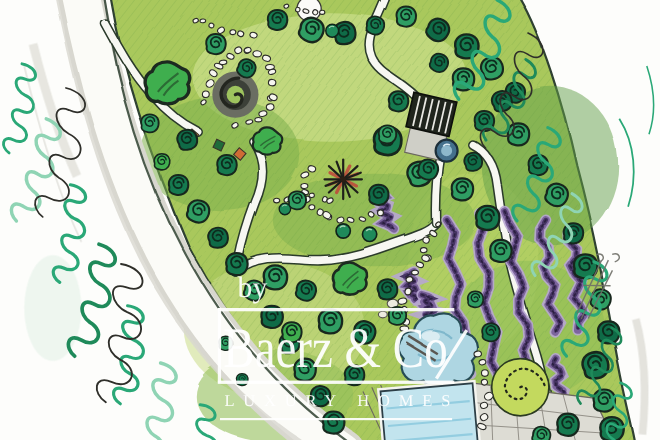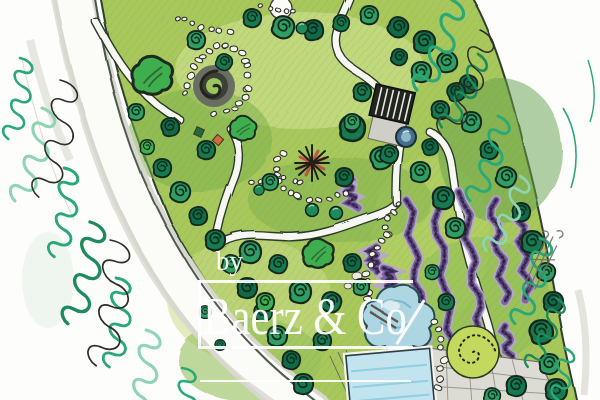--- a/index.html
+++ b/index.html
@@ -416,15 +416,16 @@
   </g>
 </svg>
 
 <div class="watermark">
   <div class="wm-by">by</div>
   <div class="wm-rule" style="left:198px;top:280px;width:215px;height:2.5px;"></div>
   <div class="wm-rule" style="left:198px;top:280px;width:2.5px;height:68px;"></div>
   <div class="wm-rule" style="left:409px;top:296px;width:2.5px;height:52px;transform:rotate(32deg);"></div>
   <div class="wm-brand">Baerz &amp; Co</div>
   <div class="wm-rule" style="left:198px;top:346px;width:215px;height:2.5px;"></div>
+  <div class="wm-tagline">LUXURY HOMES</div>
   <div class="wm-rule" style="left:200px;top:380px;width:211px;height:2px;"></div>
 </div>
 </div>
 
 </body></html>

